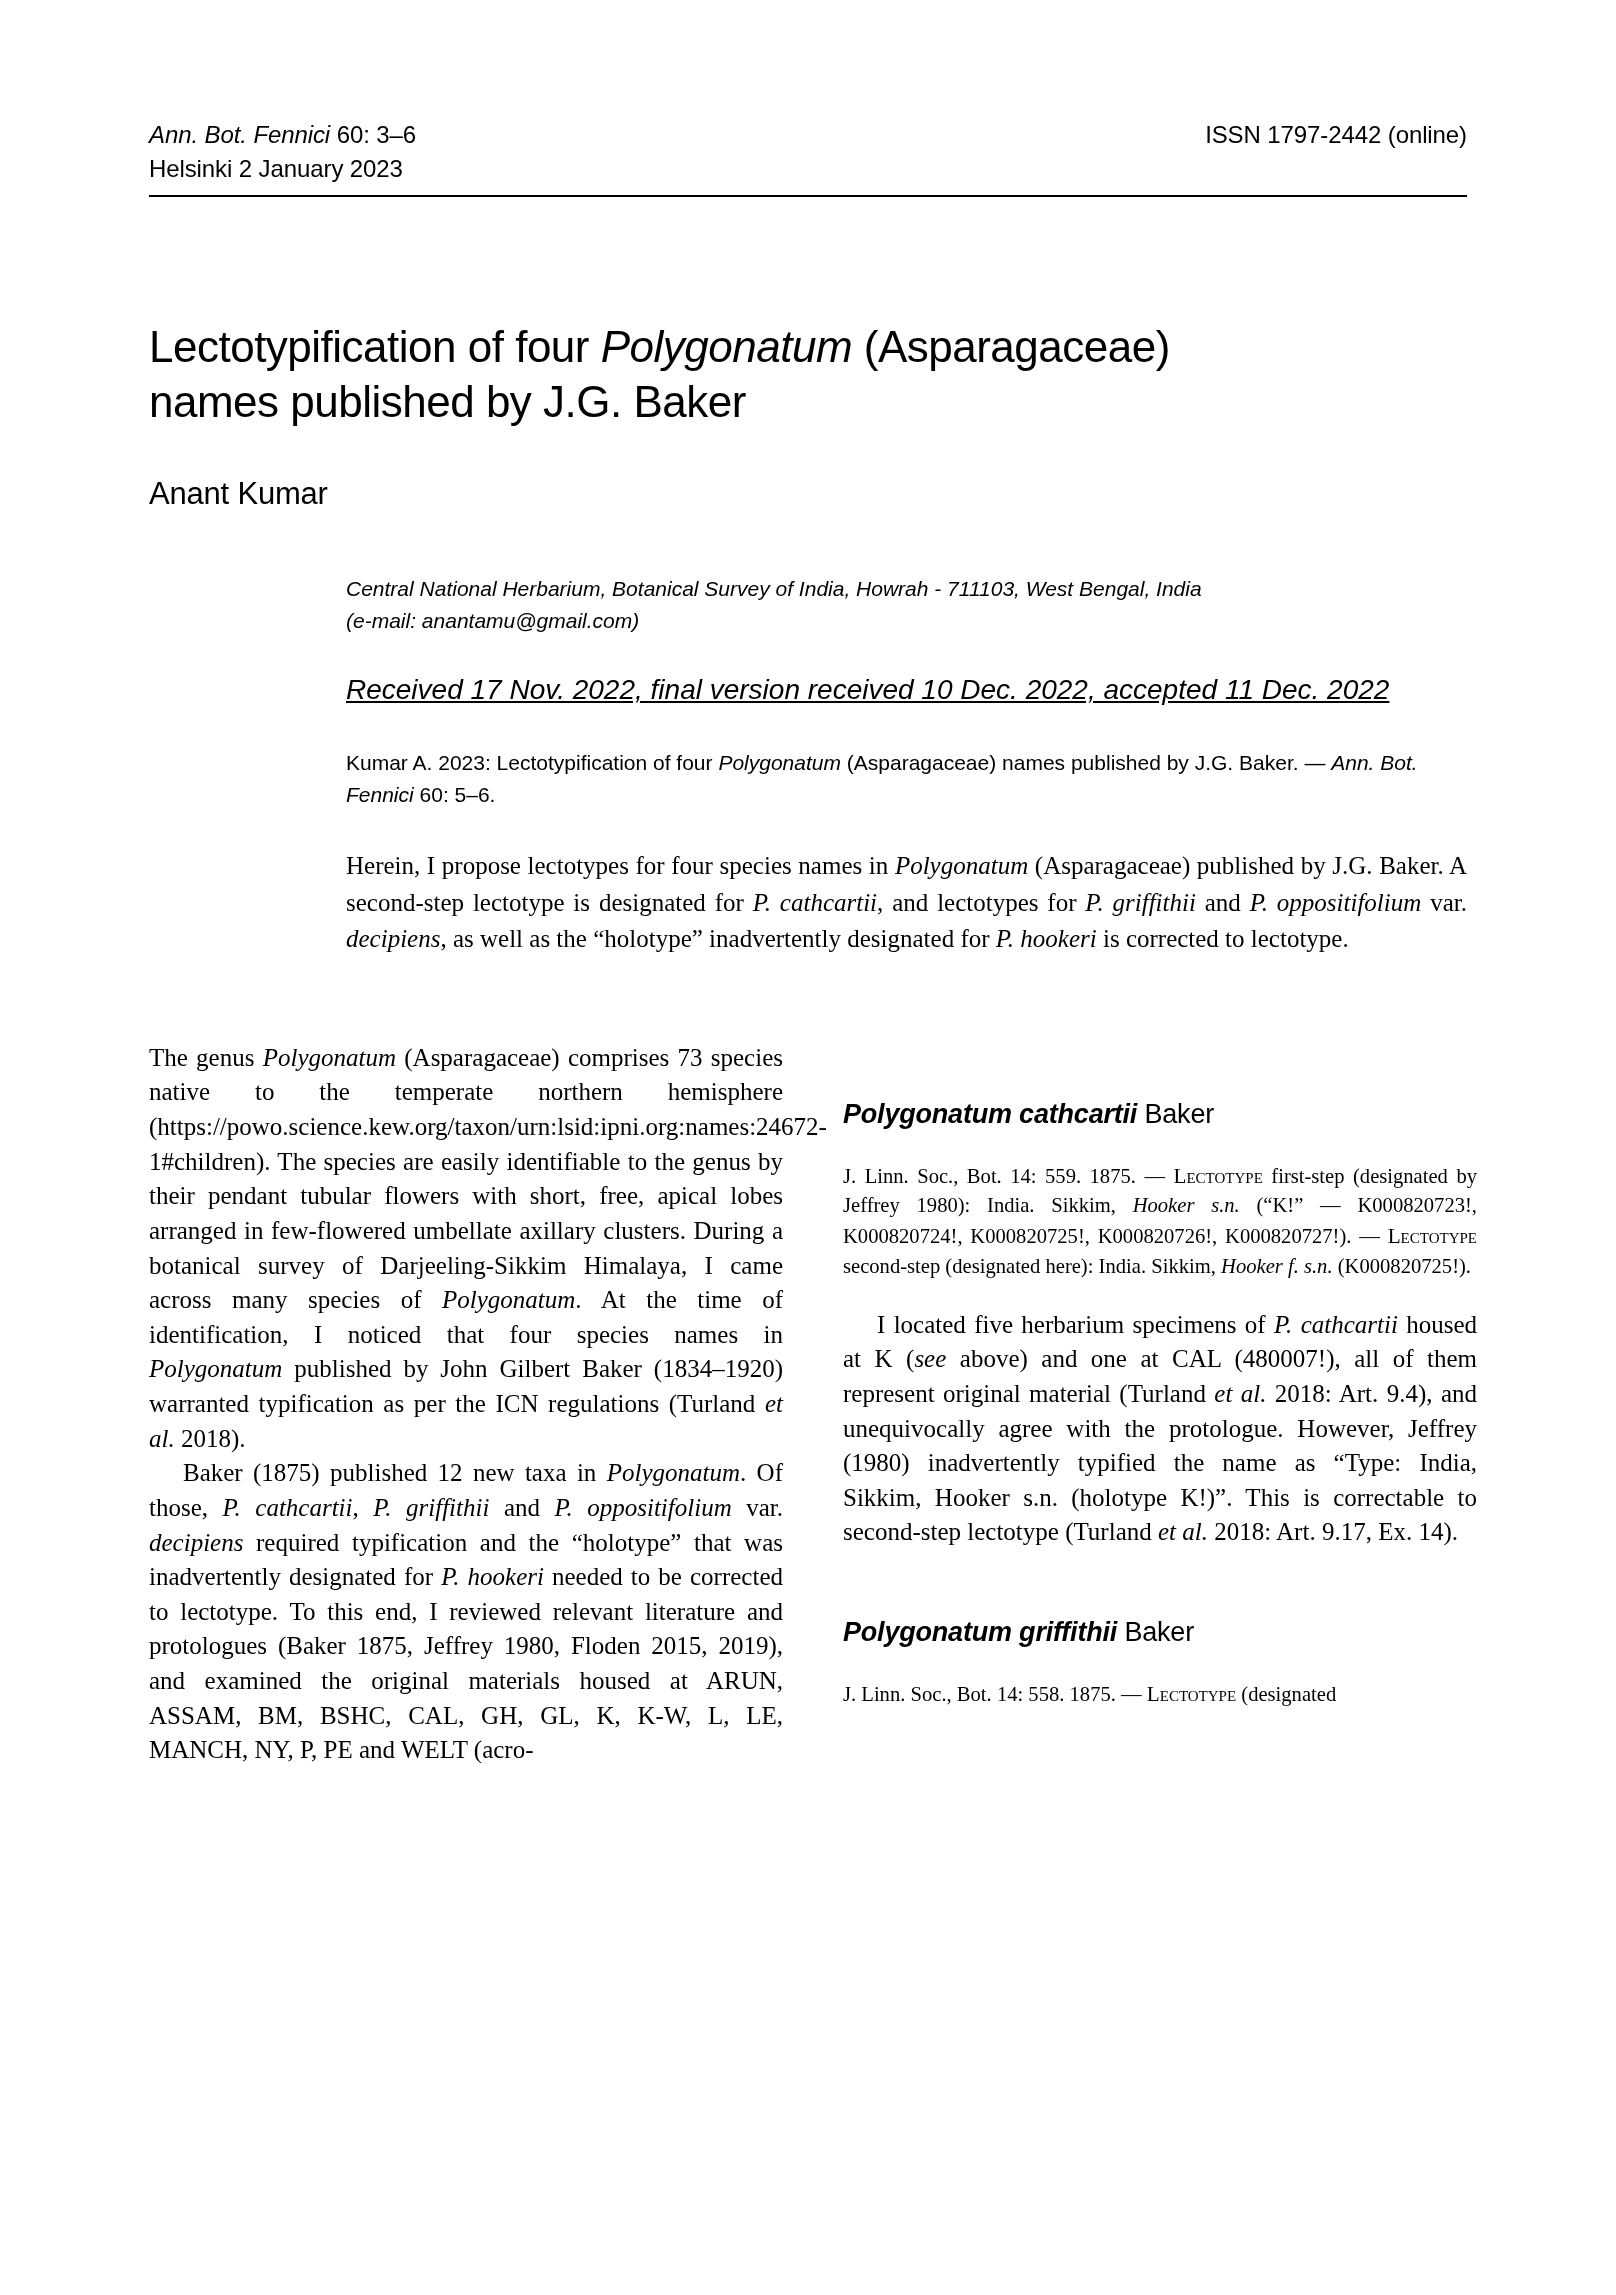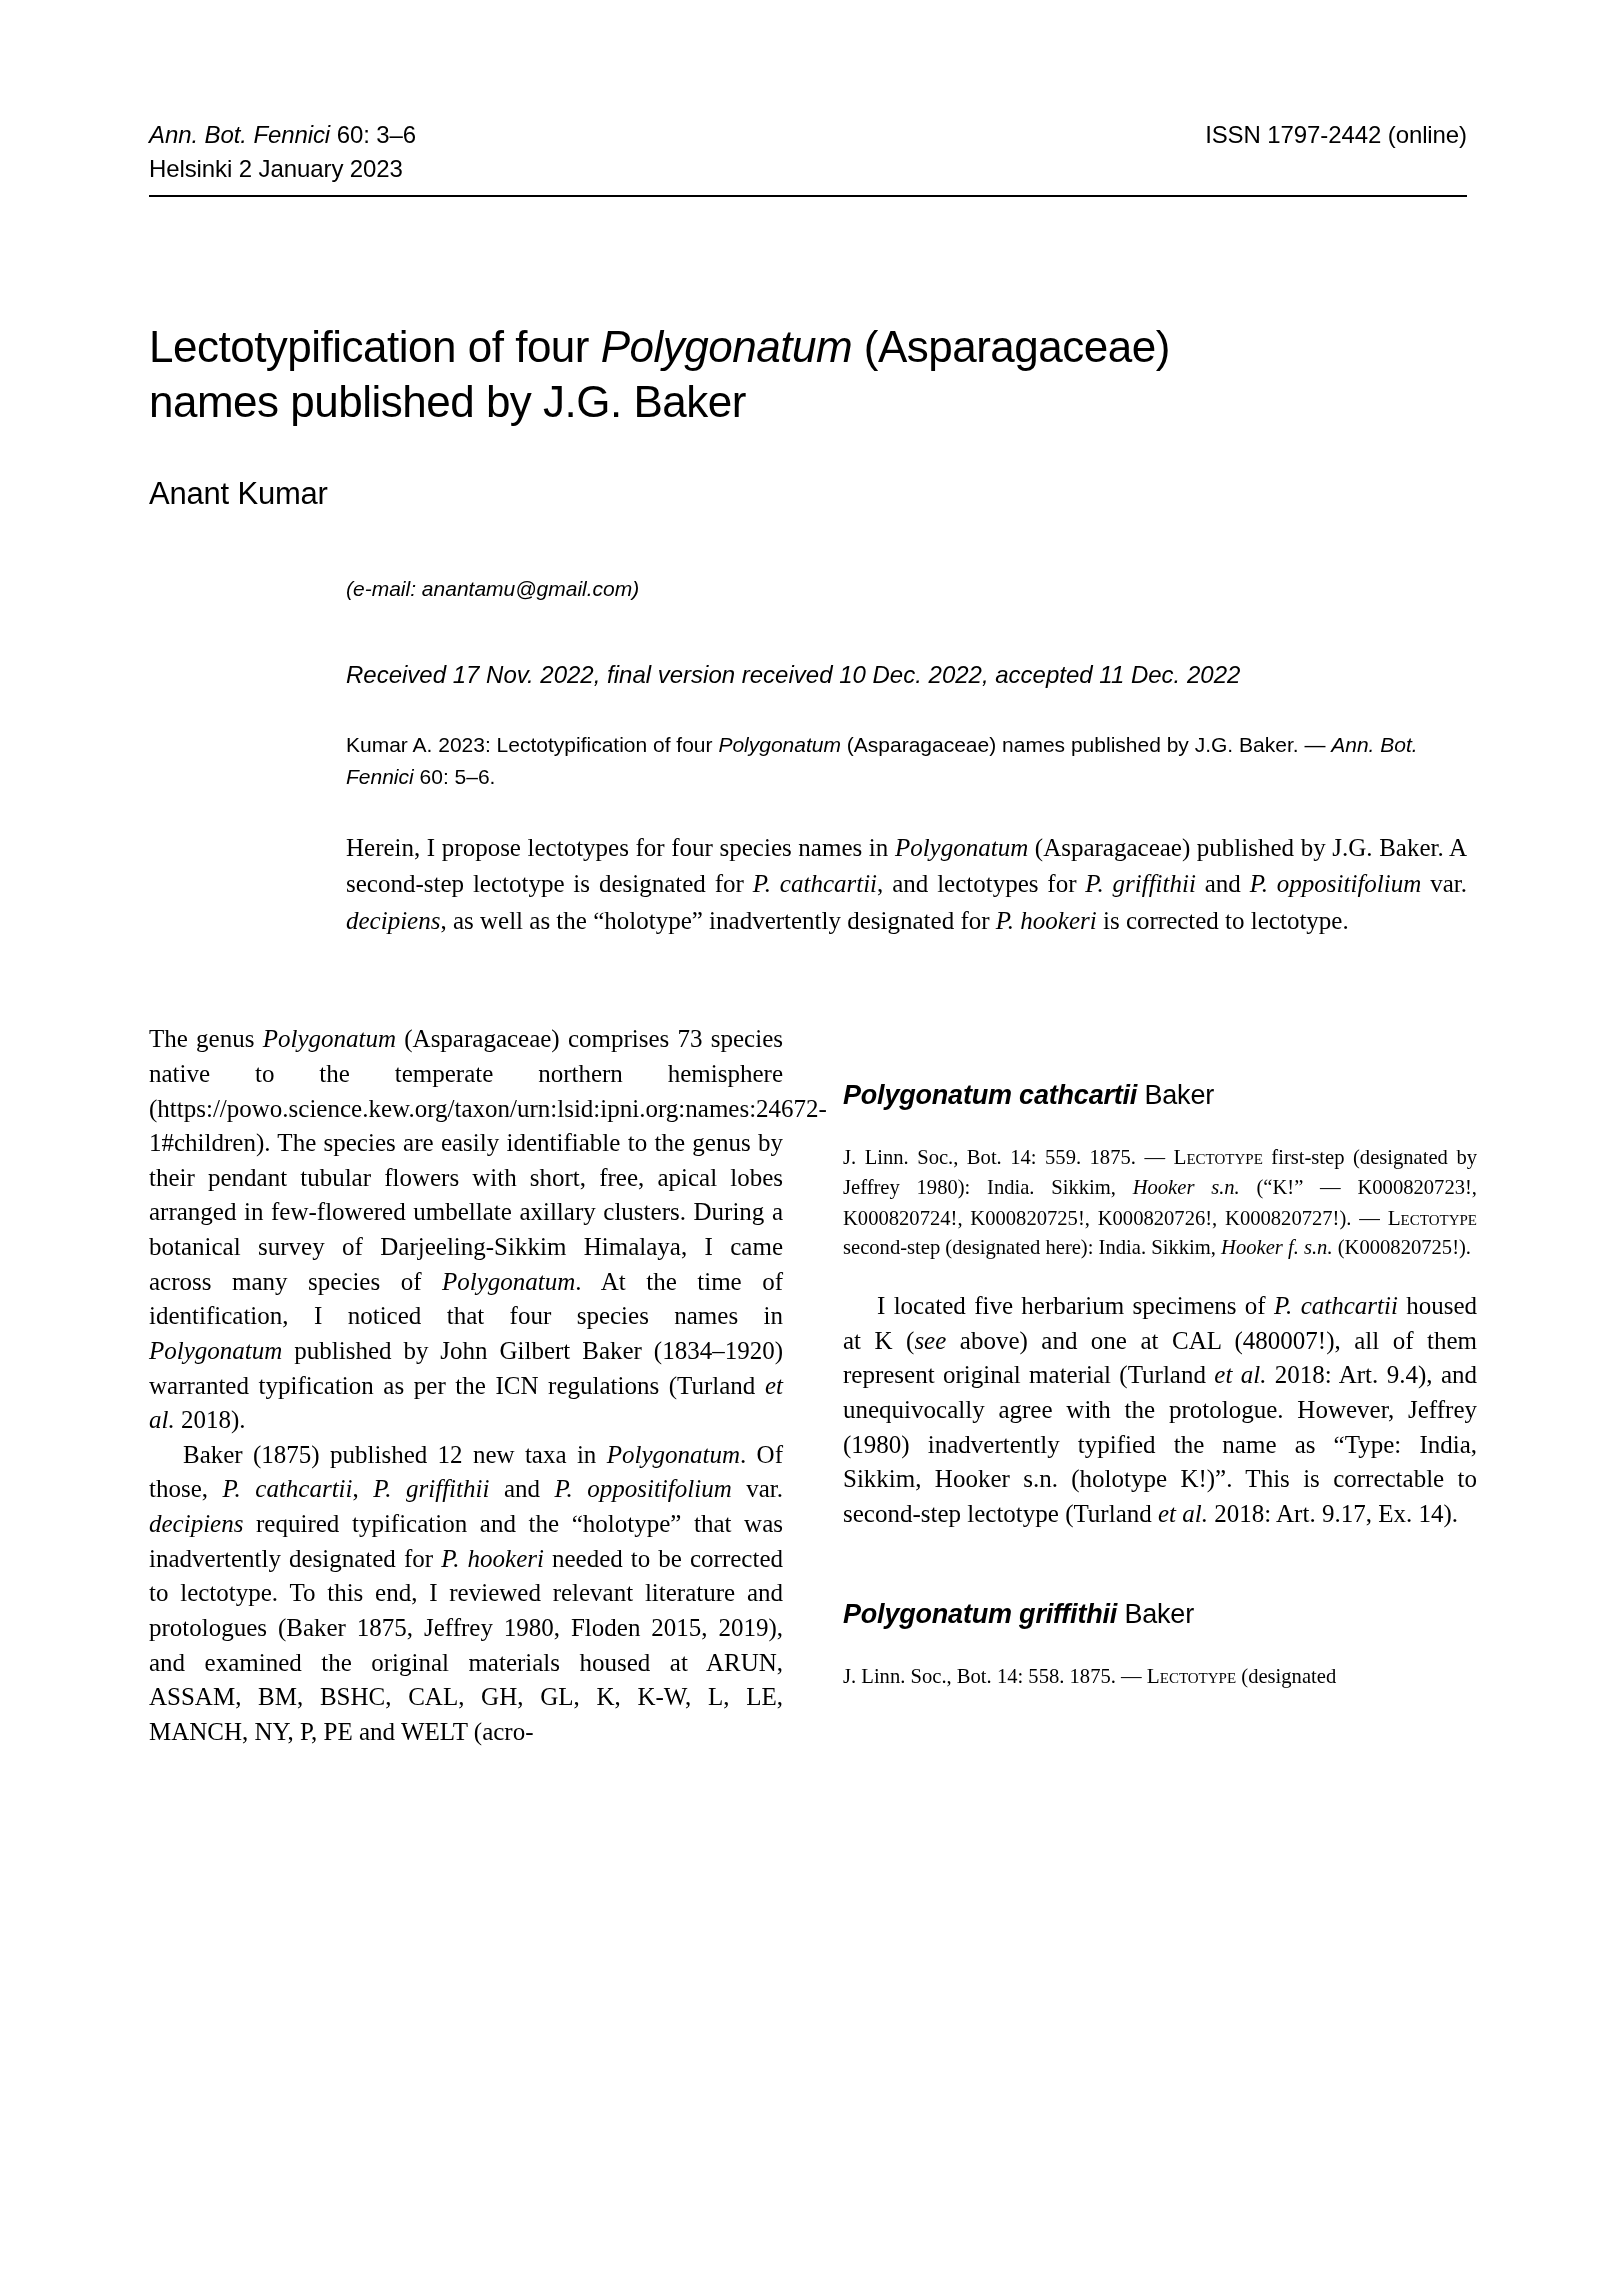--- a/index.html
+++ b/index.html
@@ -77,23 +77,24 @@
     font-family: "Liberation Sans", sans-serif;
     font-style: italic;
     font-size: 21px;
     line-height: 1.5;
     text-align: justify;
   }
   .affil .line2 { text-align: left; }
   .received {
     font-family: "Liberation Sans", sans-serif;
     font-style: italic;
-    font-size: 24px;
+    font-size: 28px;
     line-height: 1.5;
-    margin-top: 52px;
+    margin-top: 33px;
+    text-decoration: underline;
   }
   .howtocite {
     font-family: "Liberation Sans", sans-serif;
     font-size: 21px;
     line-height: 1.52;
     margin-top: 36px;
     text-align: left;
   }
   .howtocite .ital { font-style: italic; }
 
@@ -172,20 +173,21 @@
     <div class="runhead-rule"></div>
   </div>
 
   <h1 class="title"><span>Lectotypification of four </span><span class="ital">Polygonatum</span><span> (Asparagaceae)</span><br><span>names published by J.G. Baker</span></h1>
 
   <div class="author">Anant Kumar</div>
 
   <div class="frontmatter">
 
     <div class="affil">
+      <div>Central National Herbarium, Botanical Survey of India, Howrah - 711103, West Bengal, India</div>
       <div class="line2">(e-mail: anantamu@gmail.com)</div>
     </div>
 
     <div class="received">Received 17 Nov. 2022, final version received 10 Dec. 2022, accepted 11 Dec. 2022</div>
 
     <div class="howtocite"><span>Kumar A. 2023: Lectotypification of four </span><span class="ital">Polygonatum</span><span> (Asparagaceae) names published by J.G. Baker. — </span><span class="ital">Ann. Bot. Fennici</span><span> 60: 5–6.</span></div>
 
     <div class="abstract"><span>Herein, I propose lectotypes for four species names in </span><span class="ital">Polygonatum</span><span> (Asparagaceae) published by J.G. Baker. A second-step lectotype is designated for </span><span class="ital">P. cathcartii</span><span>, and lectotypes for </span><span class="ital">P. griffithii</span><span> and </span><span class="ital">P. oppositifolium</span><span> var. </span><span class="ital">decipiens</span><span>, as well as the “holoty­pe” inadvertently designated for </span><span class="ital">P. hookeri</span><span> is corrected to lectotype.</span></div>
   </div>
 

